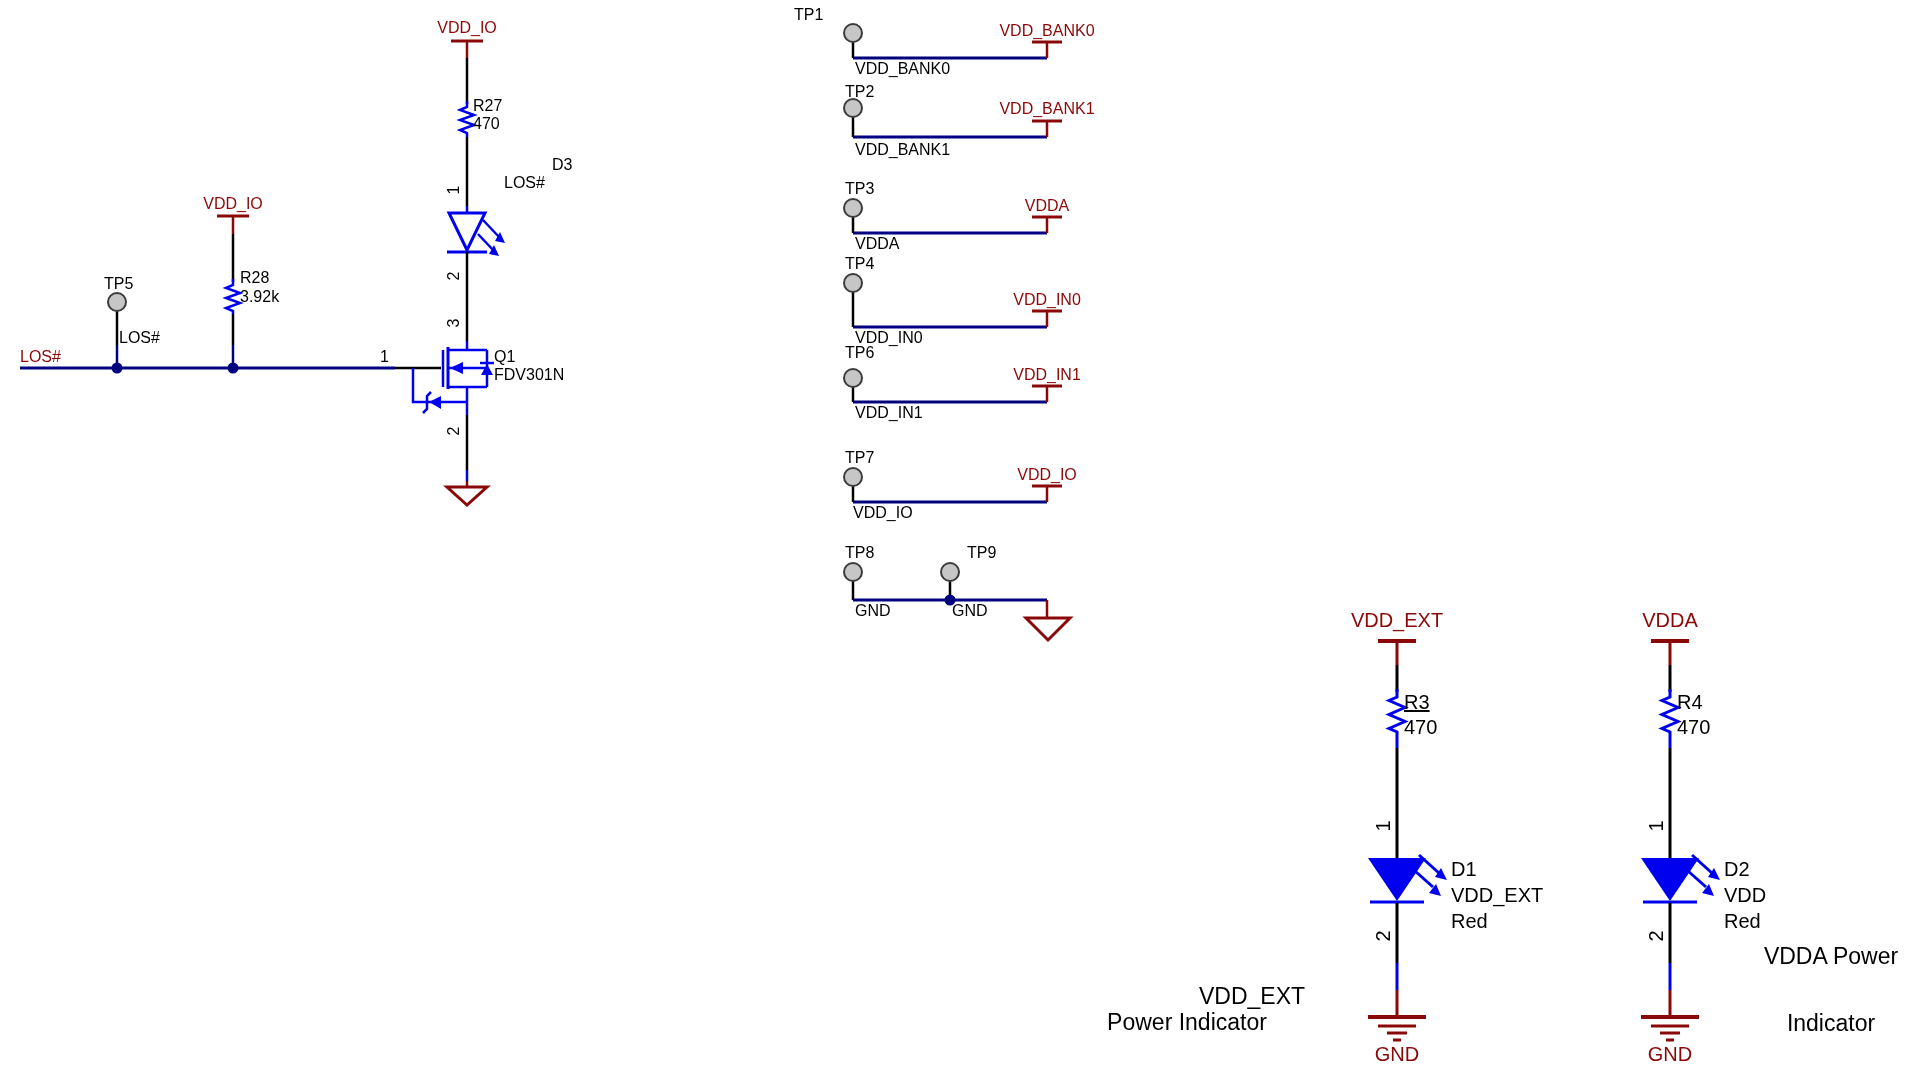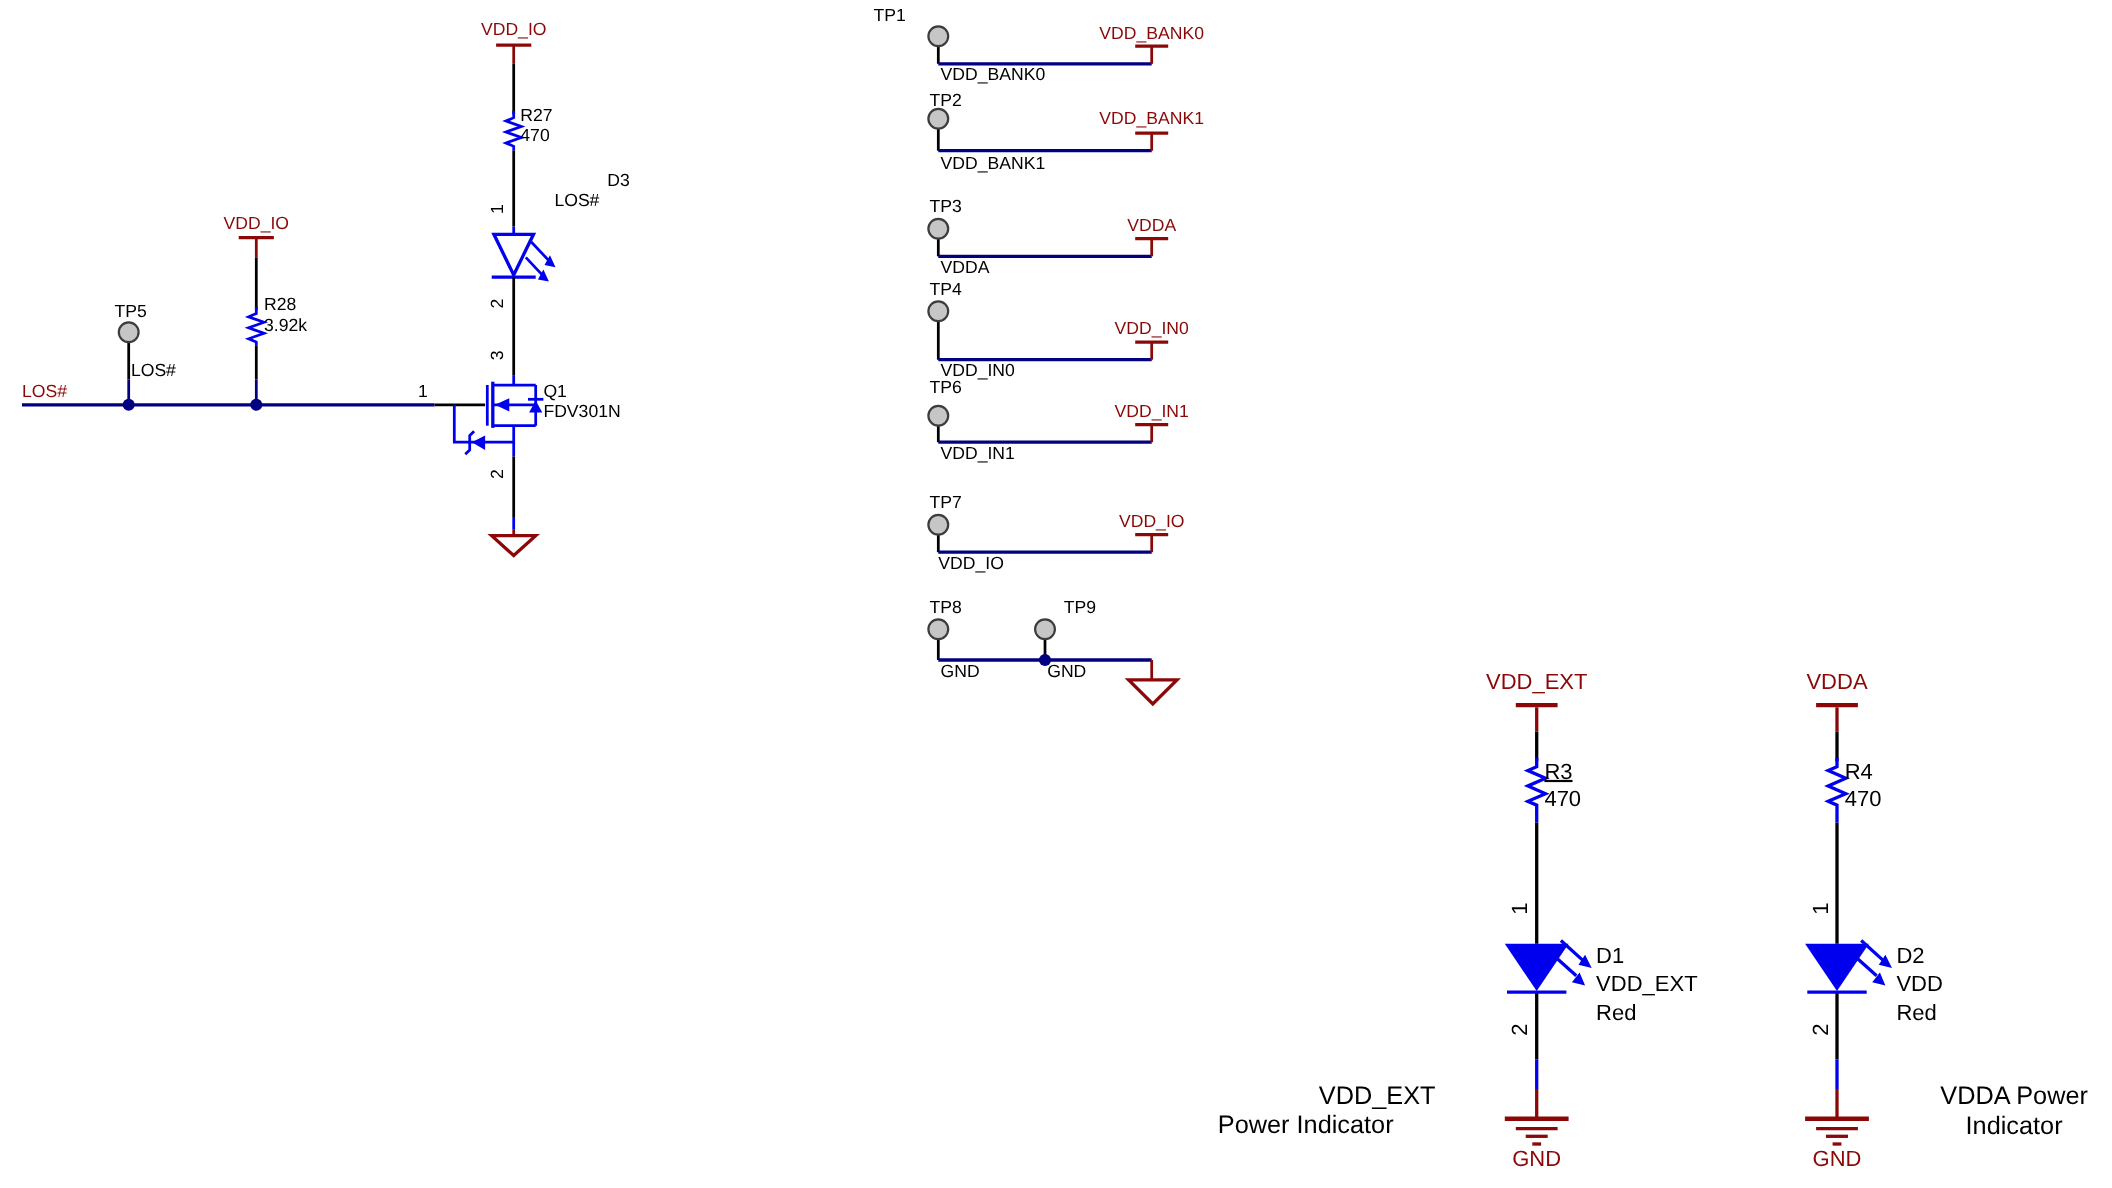--- a/index.html
+++ b/index.html
@@ -211,16 +211,16 @@
 
 <div class="t red big ctr" style="left:1670px;top:610px;">VDDA</div>
 <div class="t big" style="left:1677px;top:692px;">R4</div>
 <div class="t big" style="left:1677px;top:717px;">470</div>
 <div class="t big rot" style="left:1656px;top:826px;">1</div>
 <div class="t big" style="left:1724px;top:859px;">D2</div>
 <div class="t big" style="left:1724px;top:885px;">VDD</div>
 <div class="t big" style="left:1724px;top:911px;">Red</div>
 <div class="t big rot" style="left:1656px;top:936px;">2</div>
 <div class="t red big ctr" style="left:1670px;top:1044px;">GND</div>
-<div class="t cap ctr" style="left:1831px;top:984px;">VDDA Power</div>
+<div class="t cap ctr" style="left:1831px;top:944px;">VDDA Power</div>
 <div class="t cap ctr" style="left:1831px;top:1011px;">Indicator</div>
 
 </div>
 
 </body></html>

